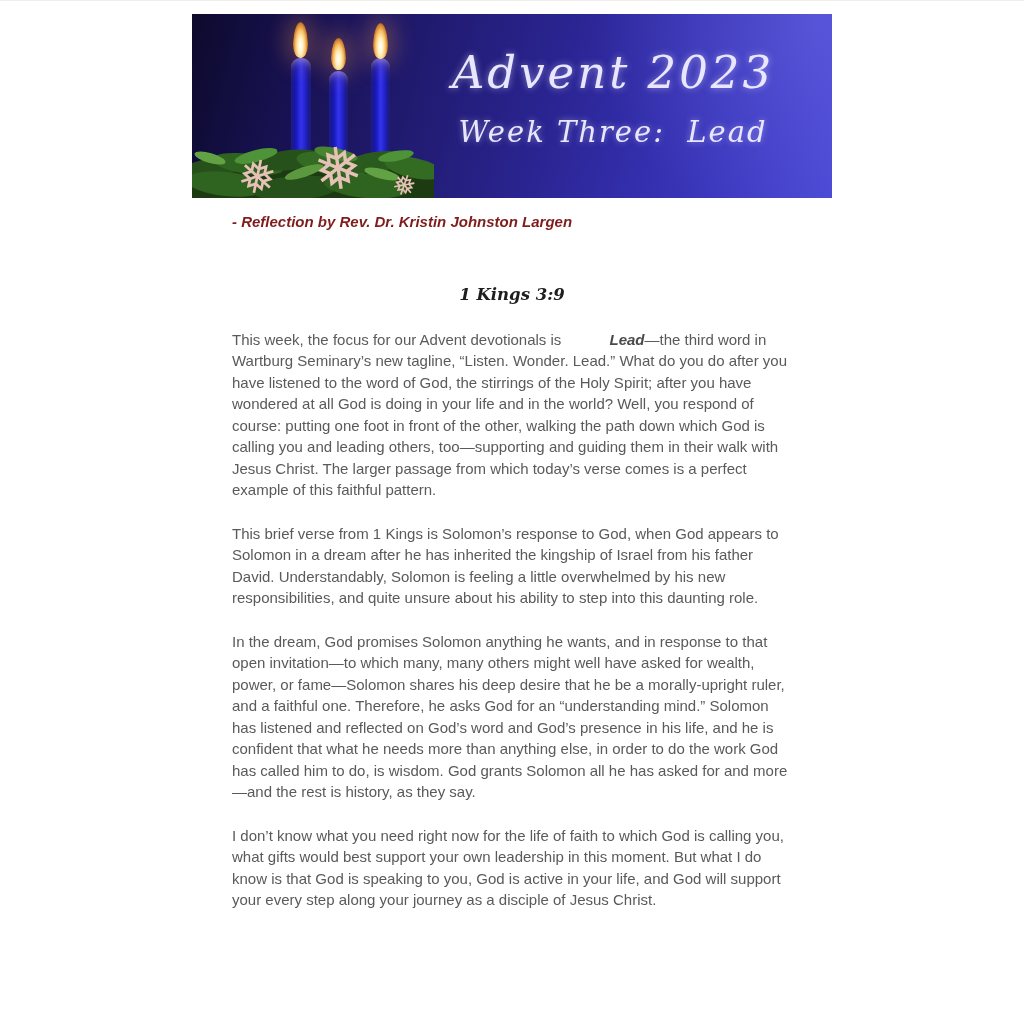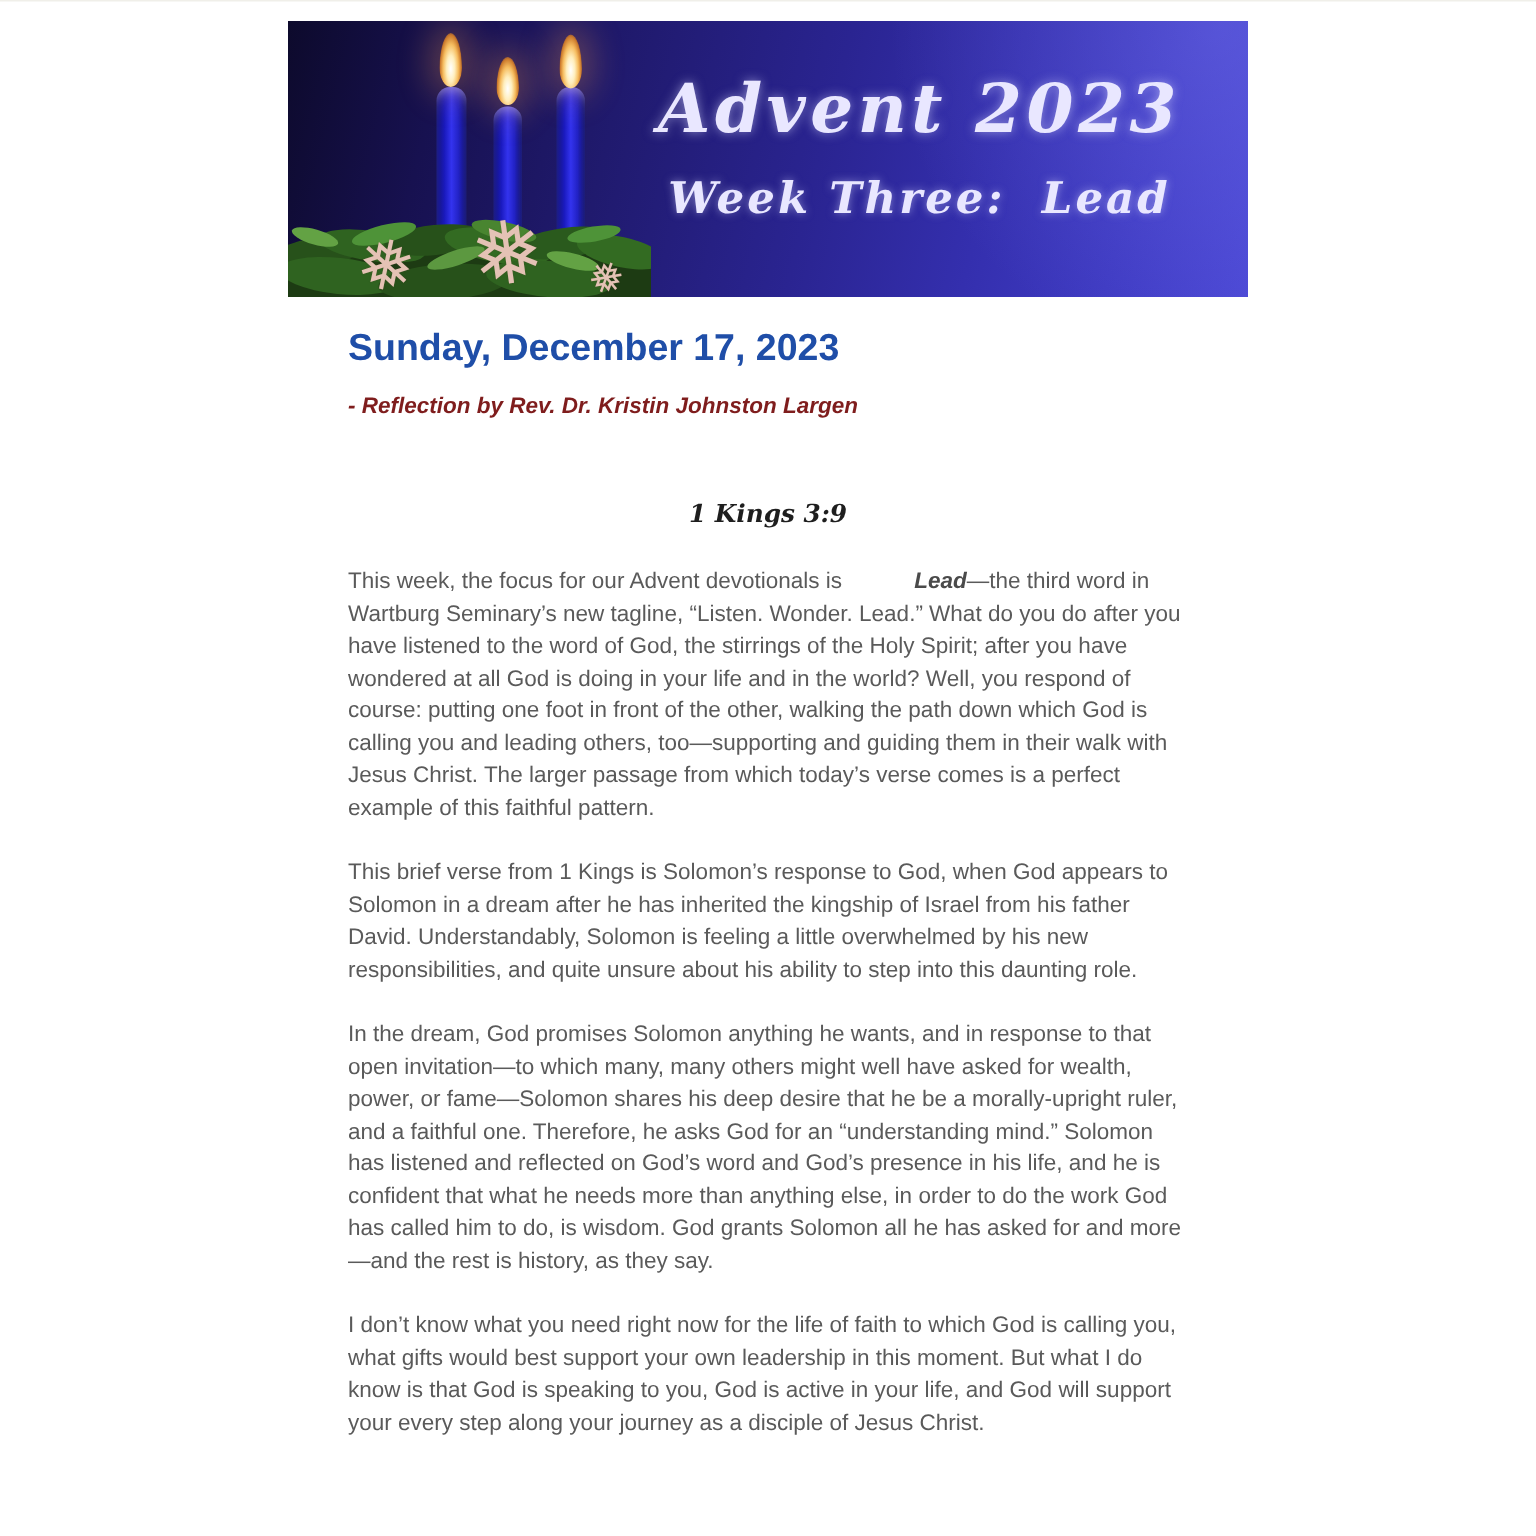--- a/index.html
+++ b/index.html
@@ -44,21 +44,21 @@
     color: #e4c2b5; line-height: 1;
     font-family: "DejaVu Sans", sans-serif;
     text-shadow: 0 0 1px rgba(120,70,60,0.35);
   }
   #snowflake1 { left: 46px;  top: 140px; font-size: 46px; transform: rotate(12deg); }
   #snowflake2 { left: 122px; top: 126px; font-size: 58px; transform: rotate(-8deg); }
   #snowflake3 { left: 200px; top: 158px; font-size: 28px; transform: rotate(20deg); }
   .banner-text {
     position: absolute; z-index: 5; left: 212px; right: 10px; top: 0;
     text-align: center; color: #e9e7ff;
-    font-family: "DejaVu Serif", serif; font-style: italic; font-weight: bold;
+    font-family: "DejaVu Serif", serif; font-style: italic;
   }
   .banner-title {
     font-size: 45px; margin-top: 32px; letter-spacing: 3px;
     text-shadow: 0 0 7px rgba(220,220,255,0.55);
   }
   .banner-subtitle {
     font-size: 29px; margin-top: 16px; letter-spacing: 2px; white-space: pre;
     text-shadow: 0 0 6px rgba(220,220,255,0.5);
   }
 
@@ -122,21 +122,20 @@
     <div class="snowflake" id="snowflake2">❅</div>
     <div class="snowflake" id="snowflake3">❅</div>
 
     <div class="banner-text">
       <div class="banner-title">Advent 2023</div>
       <div class="banner-subtitle">Week Three:  Lead</div>
     </div>
   </div>
 
   <div class="content">
-    <h1 class="date-heading">Sunday, December 17, 2023</h1>
 
     <p class="byline">- Reflection by Rev. Dr. Kristin Johnston Largen</p>
 
     <div class="quote">
       <br>
       <span>1 Kings 3:9</span>
     </div>
 
     <p class="para"><span>This week, the focus for our Advent devotionals is </span><span class="emphasis">Lead</span><span>—the third word in Wartburg Seminary’s new tagline, “Listen. Wonder. Lead.” What do you do after you have listened to the word of God, the stirrings of the Holy Spirit; after you have wondered at all God is doing in your life and in the world? Well, you respond of course: putting one foot in front of the other, walking the path down which God is calling you and leading others, too—supporting and guiding them in their walk with Jesus Christ. The larger passage from which today’s verse comes is a perfect example of this faithful pattern.</span></p>
 

